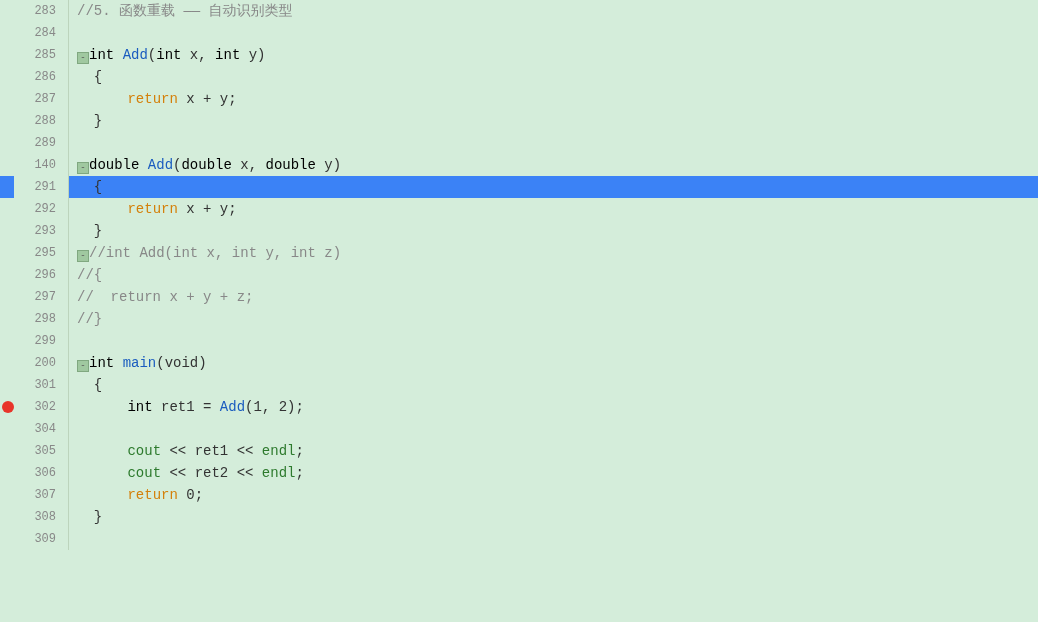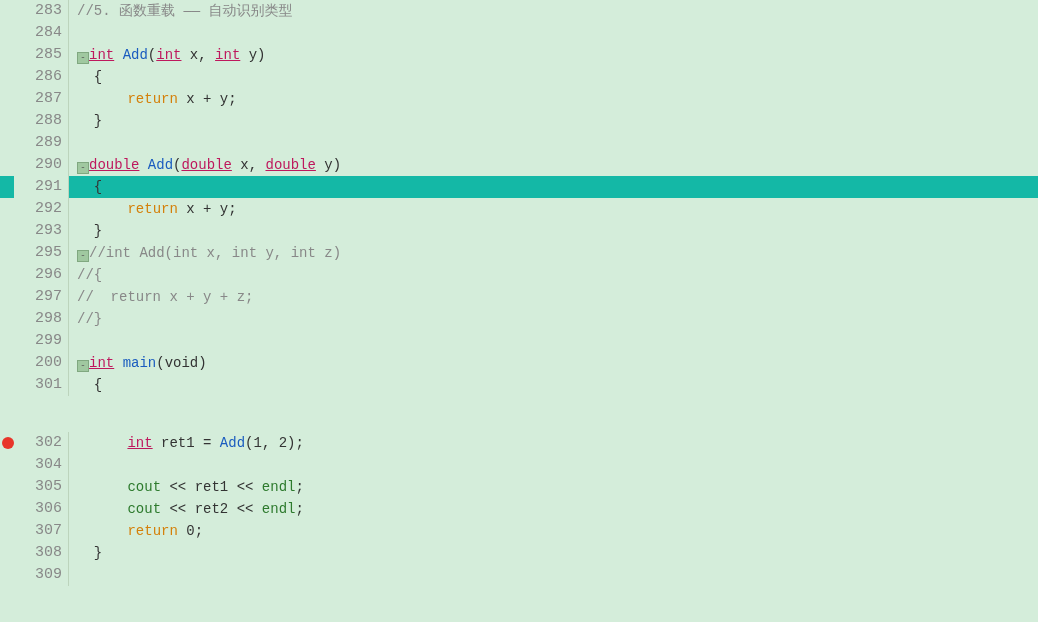--- a/index.html
+++ b/index.html
@@ -30,47 +30,47 @@
     }
 
     .code-line {
       display: flex;
       align-items: stretch;
       min-height: 22px;
       line-height: 22px;
     }
 
     .code-line.highlighted {
-      background: #14b8a6;
+      background: #3b82f6;
       justify-content: space-between;
     }
 
     .line-number {
       width: 55px;
       min-width: 55px;
       text-align: right;
-      padding-right: 6px;
+      padding-right: 12px;
       color: #888;
-      font-size: 15px;
+      font-size: 12px;
       user-select: none;
       background: #d4edda;
       border-right: 1px solid #bcd4bc;
     }
 
     .line-content {
       padding-left: 8px;
       flex: 1;
       white-space: pre;
       color: #333;
     }
     .kw-return { color: #d4800a; }
     .kw-comment { color: #888; }
     .kw-green { color: #2d7a2d; }
     .kw-func { color: #1a5cbf; text-decoration-style: wavy; text-decoration-color: #e05050; }
-    .kw-type { color: #be185d; text-decoration: underline; }
+    .kw-type { color: #000000; }
 
     .fold-icon {
       display: inline-block;
       width: 12px;
       height: 12px;
       background: #a0c8a0;
       border: 1px solid #80a880;
       font-size: 9px;
       line-height: 10px;
       text-align: center;
@@ -139,21 +139,21 @@
     </div>
 
     <div class="code-line">
       <div class="bp-col"></div>
       <div class="line-number">289</div>
       <div class="line-content"></div>
     </div>
 
     <div class="code-line">
       <div class="bp-col"></div>
-      <div class="line-number">290</div>
+      <div class="line-number">140</div>
       <div class="line-content"><span class="fold-icon">-</span><span class="kw-type">double</span> <span class="kw-func">Add</span>(<span class="kw-type">double</span> x, <span class="kw-type">double</span> y)</div>
     </div>
 
     <div class="code-line highlighted">
       <div class="bp-col"></div>
       <div class="line-number">291</div>
       <div class="line-content">  {</div>
     </div>
 
     <div class="code-line">
@@ -204,21 +204,21 @@
       <div class="line-number">200</div>
       <div class="line-content"><span class="fold-icon">-</span><span class="kw-type">int</span> <span class="kw-func">main</span>(void)</div>
     </div>
 
     <div class="code-line">
       <div class="bp-col"></div>
       <div class="line-number">301</div>
       <div class="line-content">  {</div>
     </div>
 
-    <div class="code-line" style="position:relative;margin-top:36px;">
+    <div class="code-line" style="position:relative;">
       <div class="bp-col">
         <div class="breakpoint-dot"></div>
       </div>
       <div class="line-number">302</div>
       <div class="line-content">      <span class="kw-type">int</span> ret1 = <span class="kw-func">Add</span>(1, 2);</div>
     </div>
 
 
     <div class="code-line">
       <div class="bp-col"></div>

